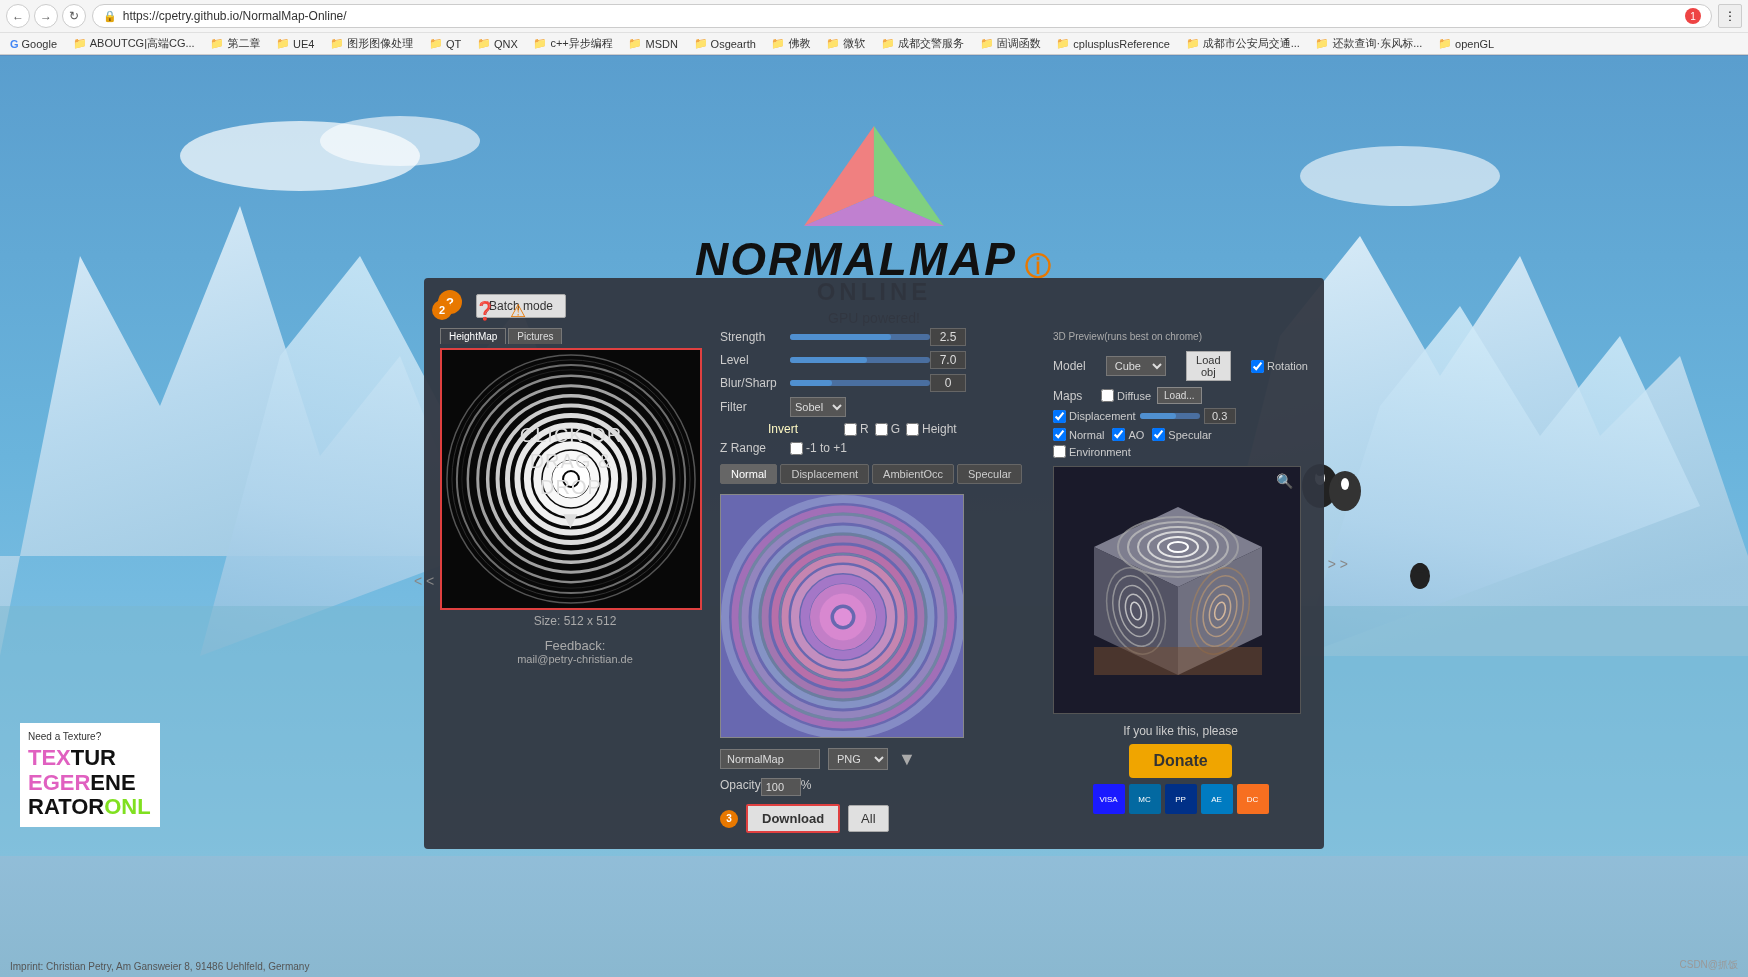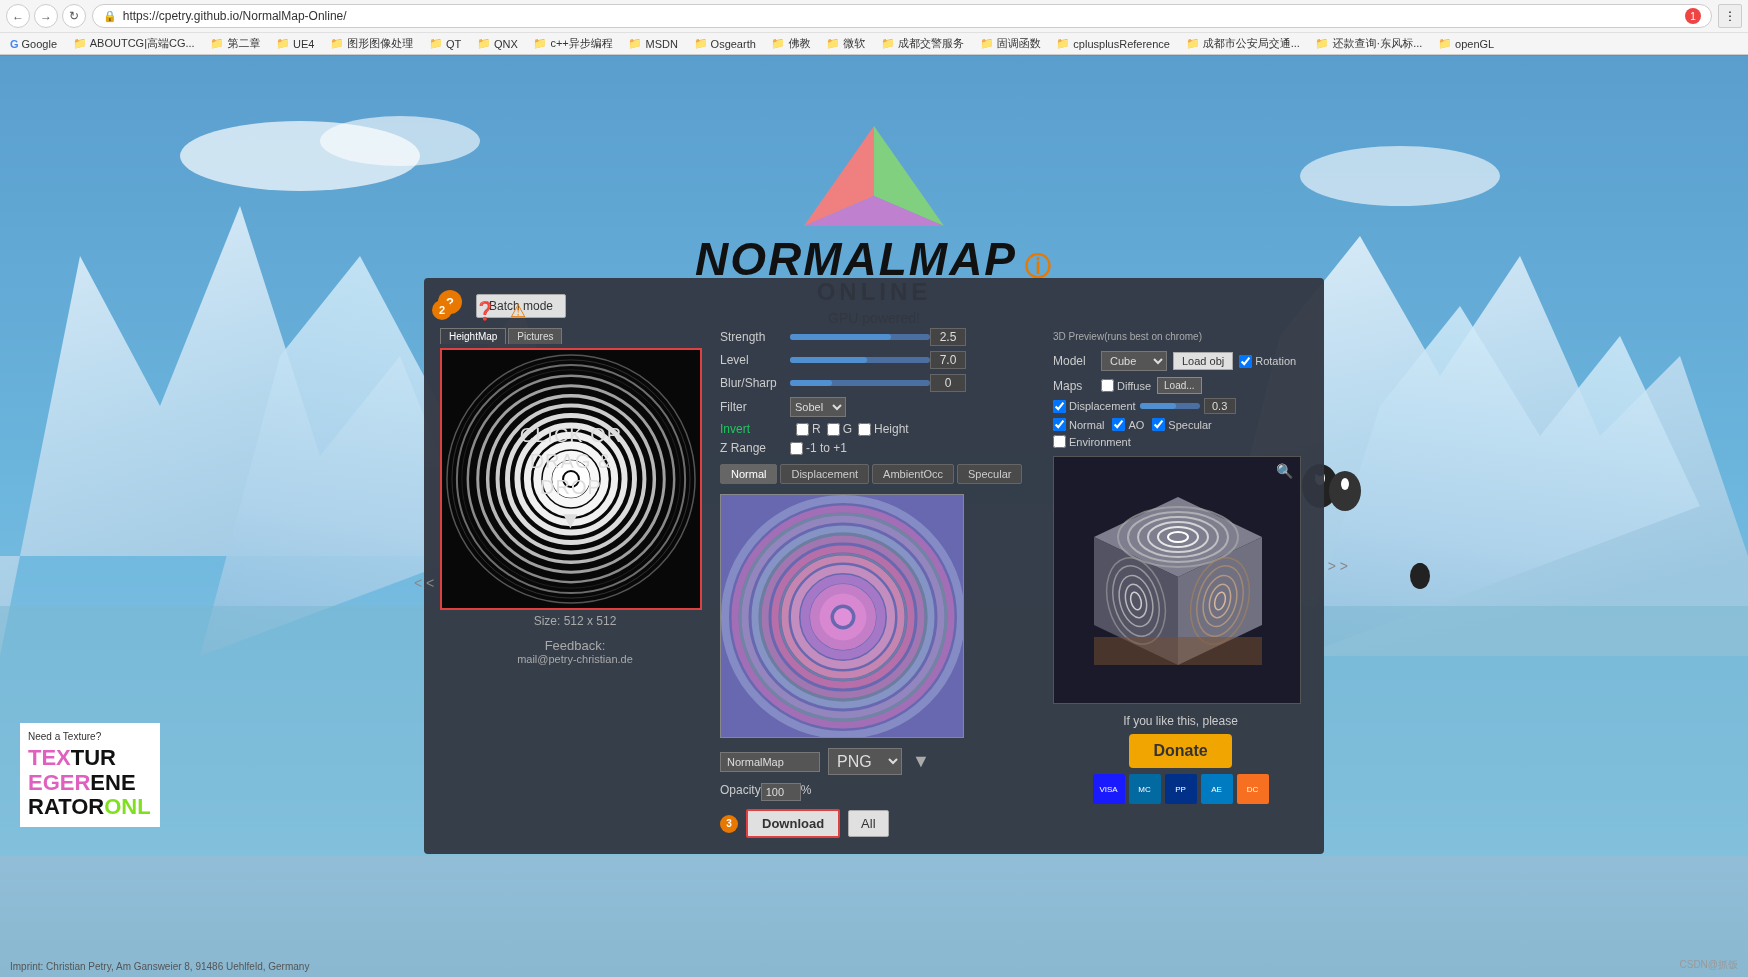--- a/index.html
+++ b/index.html
@@ -246,21 +246,21 @@
       font-size: 11px;
       padding: 2px 0;
     }
     .invert-row {
       display: flex;
       align-items: center;
       gap: 6px;
       margin-bottom: 5px;
       font-size: 12px;
     }
-    .invert-label { width: 70px; color: #22c55e; }
+    .invert-label { width: 70px; color: #fef9c3; margin-left: 48px; }
     .checkbox-item { display: flex; align-items: center; gap: 3px; color: #ccc; }
     input[type=checkbox] { cursor: pointer; }
 
     .output-tabs {
       display: flex;
       gap: 3px;
       margin-bottom: 6px;
     }
     .output-tab {
       background: #4a4a4a;
@@ -295,21 +295,21 @@
       color: #ddd;
       border: 1px solid #777;
       padding: 3px 6px;
       font-size: 11px;
       width: 100px;
     }
     .format-select {
       background: #555;
       color: #ddd;
       border: 1px solid #777;
-      font-size: 16px;
+      font-size: 11px;
       padding: 3px 4px;
     }
     .opacity-row {
       display: flex;
       gap: 0;
       margin-top: 4px;
       font-size: 12px;
       color: #ccc;
     }
     .opacity-input {
@@ -356,21 +356,21 @@
     }
     .preview-title span {
       font-size: 10px;
       font-weight: normal;
       color: #aaa;
     }
 
     .model-row {
       display: flex;
       align-items: center;
-      gap: 6px;
+      gap: 20px;
       margin-bottom: 6px;
     }
     .preview-label {
       width: 42px;
       color: #ccc;
       font-size: 12px;
     }
     .model-select {
       background: #555;
       color: #ddd;

